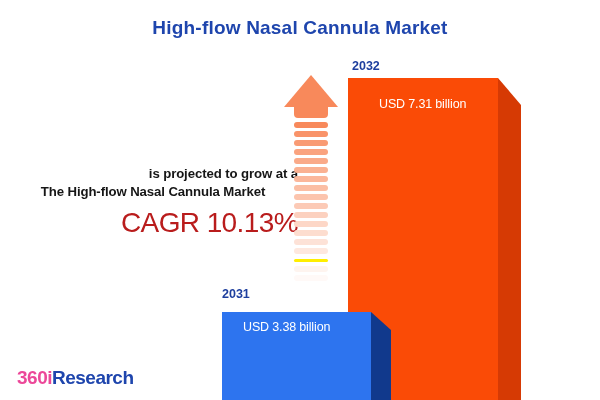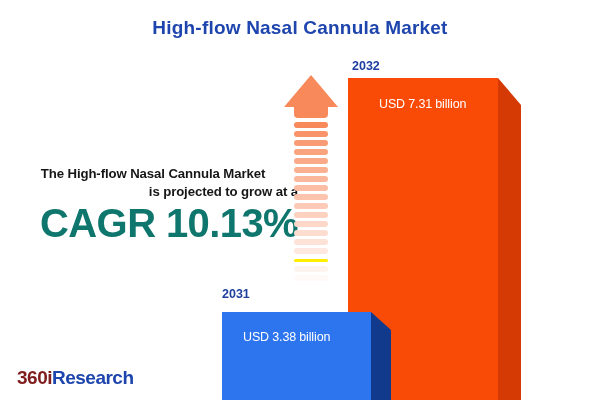--- a/index.html
+++ b/index.html
@@ -20,21 +20,21 @@
   
   .stat-block{
     position:absolute;left:8px;top:165px;width:290px;text-align:right;
   }
   .stat-line{
     font-size:13.2px;font-weight:bold;color:#161616;line-height:18px;
     letter-spacing:-.1px;
   }
   .stat-line.l1{text-align:center;}
   .cagr{
-    margin-top:5px;font-size:40px;font-weight:bold;color:#0f766e;
+    margin-top:5px;font-size:28px;font-weight:normal;color:#b91c1c;
     letter-spacing:-.6px;line-height:34px;white-space:nowrap;
   }
 
   
   .arrow-wrap{position:absolute;left:283px;top:74px;width:56px;height:220px;}
   .arrow-head{position:absolute;left:0;top:0;width:56px;height:34px;}
   .arrow-neck{
     position:absolute;left:11px;top:32px;width:34px;height:12px;
     background:#f8895b;border-bottom-left-radius:4px;border-bottom-right-radius:4px;
   }
@@ -60,47 +60,47 @@
     position:absolute;left:371px;top:312px;width:20px;height:88px;
     background:#11398c;
     clip-path:polygon(0 0,100% 18px,100% 100%,0 100%);
   }
 
   .bar-label{
     position:absolute;color:#ffffff;font-size:12.5px;font-weight:normal;
     white-space:nowrap;letter-spacing:-.15px;
   }
   .lbl-orange{left:379px;top:97px;}
-  .lbl-blue{left:243px;top:330px;}
+  .lbl-blue{left:243px;top:320px;}
 
   .year{
     position:absolute;font-size:12.5px;font-weight:bold;color:#1e3f9e;
     letter-spacing:0;white-space:nowrap;text-align:right;
   }
   .year-2032{left:352px;top:59px;}
   .year-2024{left:222px;top:287px;}
 
   
   .logo{
     position:absolute;left:17px;top:367px;font-size:19px;font-weight:bold;
     letter-spacing:-.5px;white-space:nowrap;
   }
-  .logo .o{color:#7f1d1d;}
+  .logo .o{color:#ec4899;}
   .logo .b{color:#1e45ad;margin-top:40px;}
 </style>
 </head>
 <body>
 
 <div id="canvas">
 
   <div class="title">High-flow Nasal Cannula Market</div>
 
   <div class="stat-block">
+    <div class="stat-line">is projected to grow at a</div>
     <div class="stat-line l1">The High-flow Nasal Cannula Market</div>
-    <div class="stat-line">is projected to grow at a</div>
     <div class="cagr">CAGR 10.13%</div>
   </div>
 
   <div class="arrow-wrap">
     <svg class="arrow-head" viewBox="0 0 56 34">
       <polygon points="28,1 55,33 1,33" fill="#f8895b"></polygon>
     </svg>
     <div class="arrow-neck"></div>
     <div class="stripes" id="stripes">
         <div class="stripe" style="top: 0px; background: rgb(248, 137, 91);"></div>

